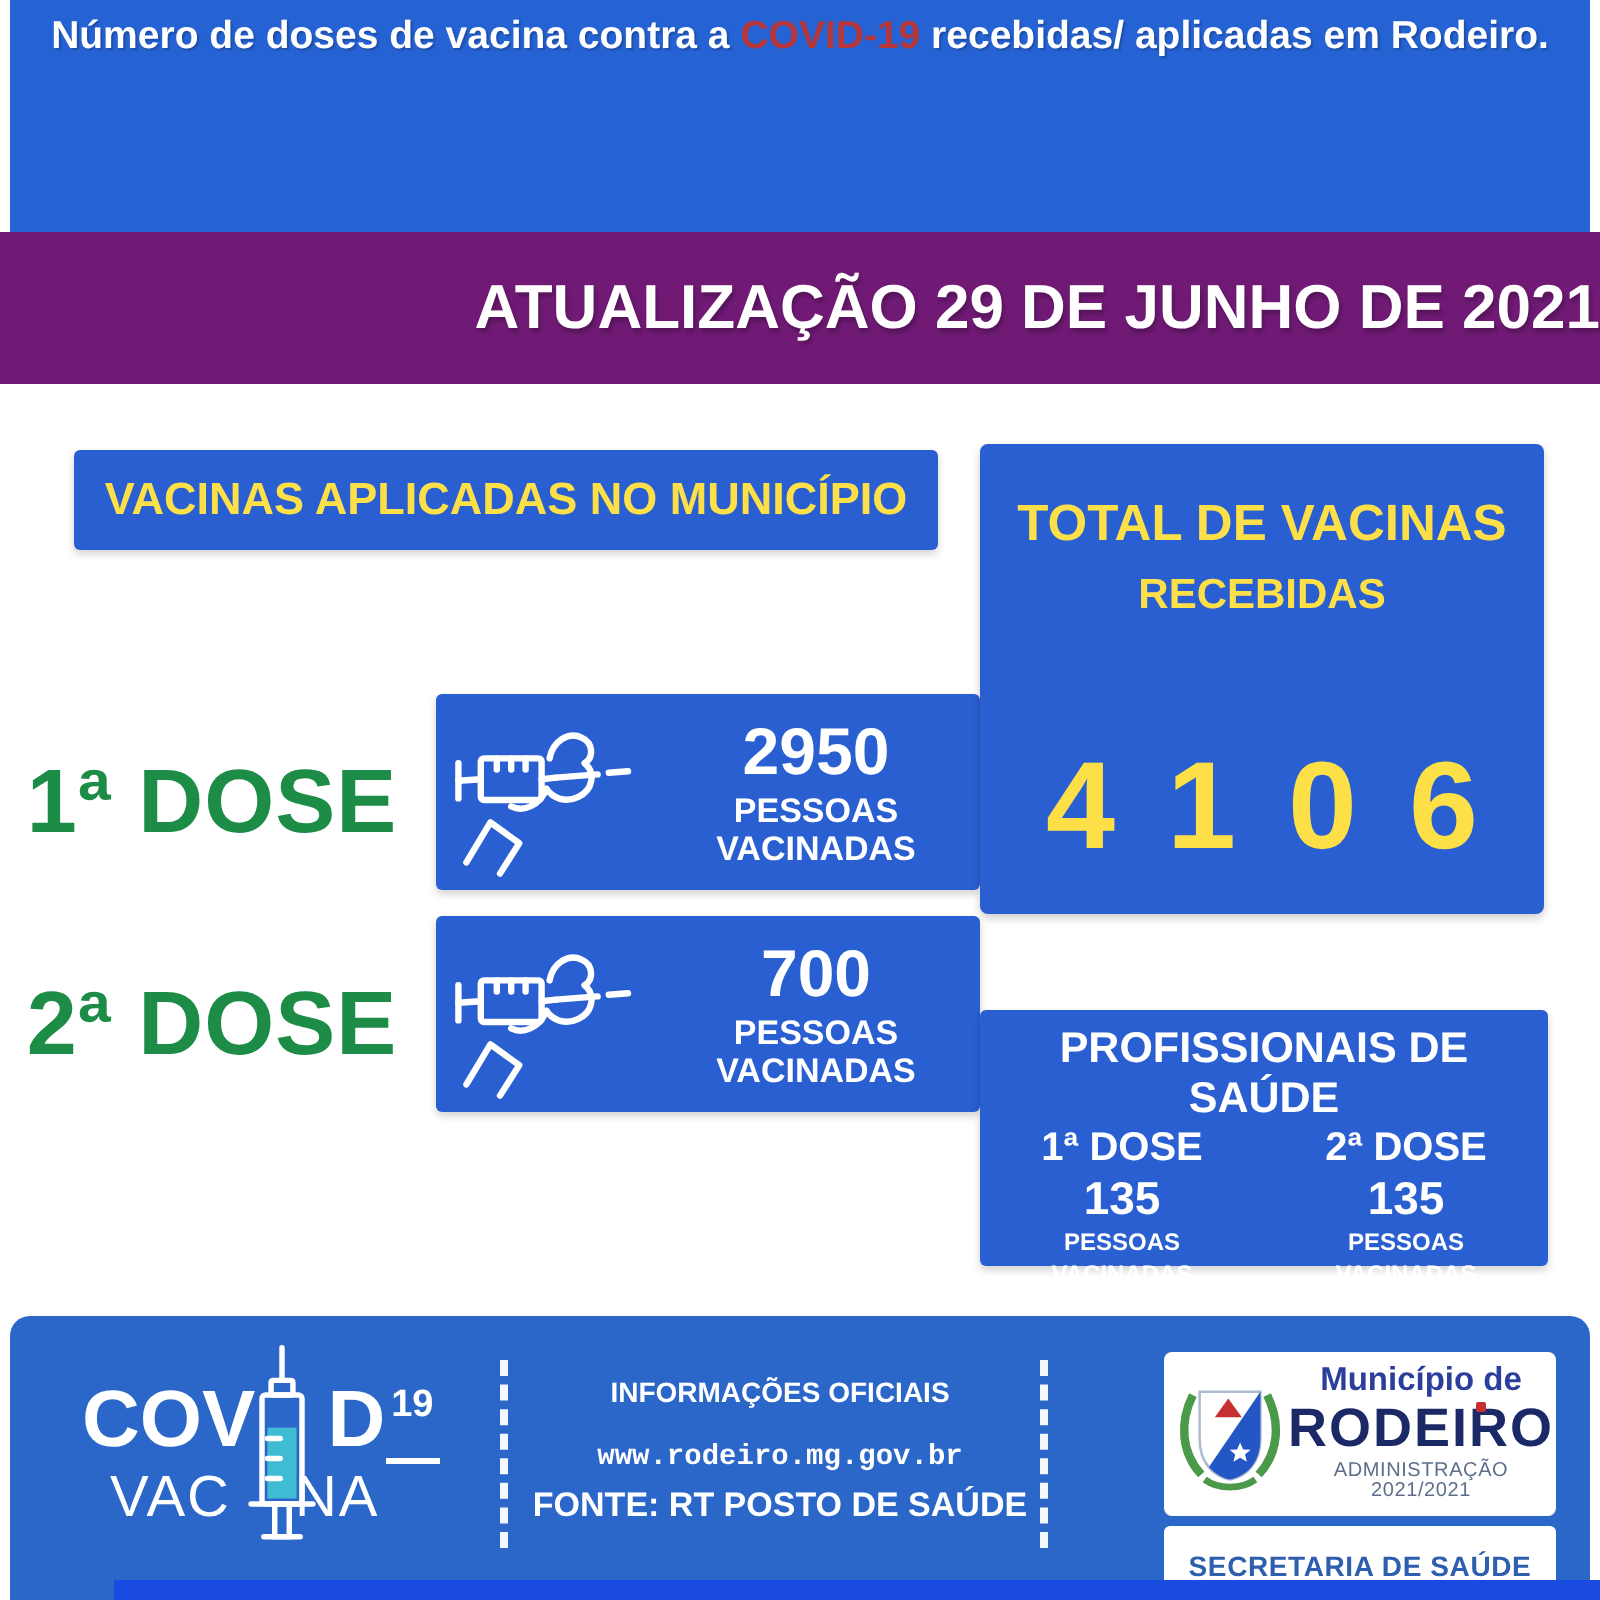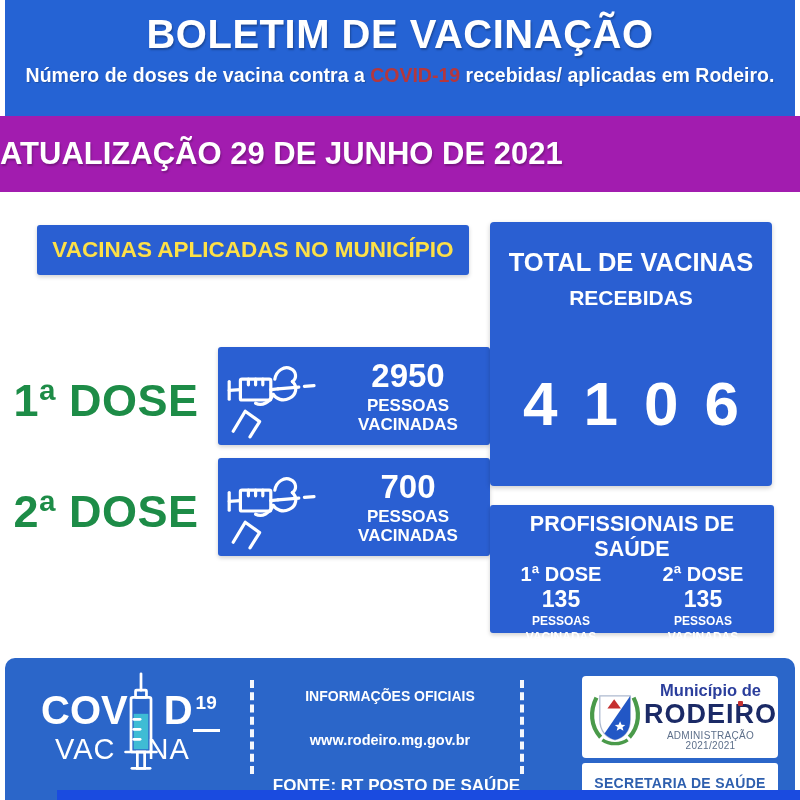--- a/index.html
+++ b/index.html
@@ -6,41 +6,41 @@
   body{width:800px;height:800px;background:#ffffff;font-family:"Liberation Sans",sans-serif;overflow:hidden;}
   .poster{position:relative;width:800px;height:800px;background:#ffffff;}
 
   
   .header{position:absolute;left:5px;right:5px;top:0;height:116px;background:#2563d4;text-align:center;color:#fff;}
   .header .title{margin-top:12px;font-size:40px;font-weight:700;letter-spacing:.5px;text-shadow:1px 2px 2px rgba(0,0,0,.28);}
   .header .subtitle{margin-top:7px;font-size:19.5px;font-weight:700;text-shadow:1px 1px 1px rgba(0,0,0,.22);}
   .header .subtitle .covid{color:#b5373c;text-shadow:none;}
 
   
-  .green-bar{position:absolute;left:0;right:0;top:116px;height:76px;background:#a21caf;display:flex;align-items:center;justify-content:flex-start;}
+  .green-bar{position:absolute;left:0;right:0;top:116px;height:76px;background:#701a75;display:flex;align-items:center;justify-content:flex-end;}
   .green-bar span{color:#fff;font-size:31px;font-weight:700;text-shadow:1px 2px 2px rgba(0,0,0,.25);}
 
   
   .badge{position:absolute;left:37px;top:225px;width:432px;height:50px;background:#2a5fd2;border-radius:3px;display:flex;align-items:center;justify-content:center;box-shadow:0 2px 4px rgba(0,0,0,.18);}
   .badge span{color:#fde047;font-size:22.5px;font-weight:700;}
 
   .dose-label{position:absolute;left:4px;width:204px;text-align:center;color:#1d8c47;font-size:45px;font-weight:700;letter-spacing:.5px;}
   .dose-label.row1{top:375px;}
   .dose-label.row2{top:486px;}
 
   .dose-box{position:absolute;left:218px;width:272px;height:98px;background:#2a5fd2;border-radius:3px;display:flex;align-items:center;box-shadow:0 2px 4px rgba(0,0,0,.18);}
   .dose-box.row1{top:347px;}
   .dose-box.row2{top:458px;}
   .dose-box .icon{width:104px;height:90px;margin-left:4px;flex:0 0 auto;}
   .dose-box .nums{flex:1;text-align:center;color:#fff;line-height:1.1;}
   .dose-box .val{font-size:33px;font-weight:700;margin-bottom:3px;}
   .dose-box .unit{font-size:17px;font-weight:700;}
 
   
-  .total-box{position:absolute;left:490px;top:222px;width:282px;height:264px;background:#2a5fd2;border-radius:4px;text-align:center;color:#ffffff;box-shadow:0 2px 5px rgba(0,0,0,.2);}
+  .total-box{position:absolute;left:490px;top:222px;width:282px;height:235px;background:#2a5fd2;border-radius:4px;text-align:center;color:#fde047;box-shadow:0 2px 5px rgba(0,0,0,.2);}
   .total-box .t1{margin-top:22px;font-size:25.5px;font-weight:700;line-height:36px;}
   .total-box .t2{font-size:21px;font-weight:700;line-height:36px;}
   .total-box .big{margin-top:52px;font-size:62px;font-weight:700;letter-spacing:26px;text-indent:26px;}
 
   
   .prof-box{position:absolute;left:490px;top:505px;width:284px;height:128px;background:#2a5fd2;border-radius:3px;color:#fff;text-align:center;box-shadow:0 2px 4px rgba(0,0,0,.18);}
   .prof-box .p-title{margin-top:7px;font-size:21.5px;font-weight:700;}
   .prof-cols{display:flex;margin-top:1px;}
   .prof-col{flex:1;line-height:1.12;}
   .prof-col .p-label{font-size:20px;font-weight:700;}
@@ -58,41 +58,40 @@
   .cl-l2{display:flex;font-size:29px;font-weight:400;line-height:34px;padding-left:14px;letter-spacing:1px;}
   .cl-l2 .gap2{width:32px;}
   .cl-syringe{position:absolute;left:80px;top:-16px;}
 
   .vdiv{position:absolute;top:22px;height:94px;width:0;border-left:4px dashed rgba(255,255,255,.95);}
   .vdiv.d1{left:245px;}
   .vdiv.d2{left:515px;}
 
   .info-block{position:absolute;left:255px;top:30px;width:260px;text-align:center;}
   .info-block .i1{font-size:14px;font-weight:700;}
-  .info-block .i2{font-size:14.5px;font-weight:700;margin-top:28px;}
-  .info-block .i3{font-size:17px;font-weight:700;margin-top:28px;text-align:right;}
+  .info-block .i2{font-size:14.5px;font-weight:700;margin-top:17px;font-family:Liberation Mono, monospace;}
+  .info-block .i3{font-size:17px;font-weight:700;margin-top:6px;}
 
   .muni-box{position:absolute;left:577px;top:18px;width:196px;height:82px;background:#fff;border-radius:4px;display:flex;align-items:center;padding:2px 4px;box-sizing:border-box;}
   .crest{flex:0 0 auto;margin:0 2px;}
   .muni-text{flex:1;text-align:center;line-height:1.05;}
   .muni-pre{font-size:16.5px;font-weight:700;color:#2b3e9c;}
   .muni-name{position:relative;display:inline-block;font-size:27px;font-weight:700;color:#1b2a66;letter-spacing:1px;margin-top:1px;}
   .muni-name .i-accent{position:absolute;right:34px;top:1px;width:5px;height:5px;background:#c53030;border-radius:1px;}
   .muni-admin{font-size:10px;color:#5d6f8a;margin-top:2px;letter-spacing:.3px;}
 
   .sec-box{position:absolute;left:577px;top:105px;width:196px;height:40px;background:#fff;border-radius:3px;display:flex;align-items:center;justify-content:center;}
   .sec-box span{font-size:14px;font-weight:700;color:#2e5fae;letter-spacing:.3px;}
 </style>
 </head>
 <body>
 
 <div class="poster">
 
   <div class="header">
-    <div class="title">BOLETIM DE VACINAÇÃO</div>
     <div class="subtitle">
       <span>Número de doses de vacina contra a </span><span class="covid">COVID-19</span><span> recebidas/ aplicadas em Rodeiro.</span>
     </div>
   </div>
 
   <div class="green-bar">
     <span>ATUALIZAÇÃO 29 DE JUNHO DE 2021</span>
   </div>
 
   <div class="badge">

